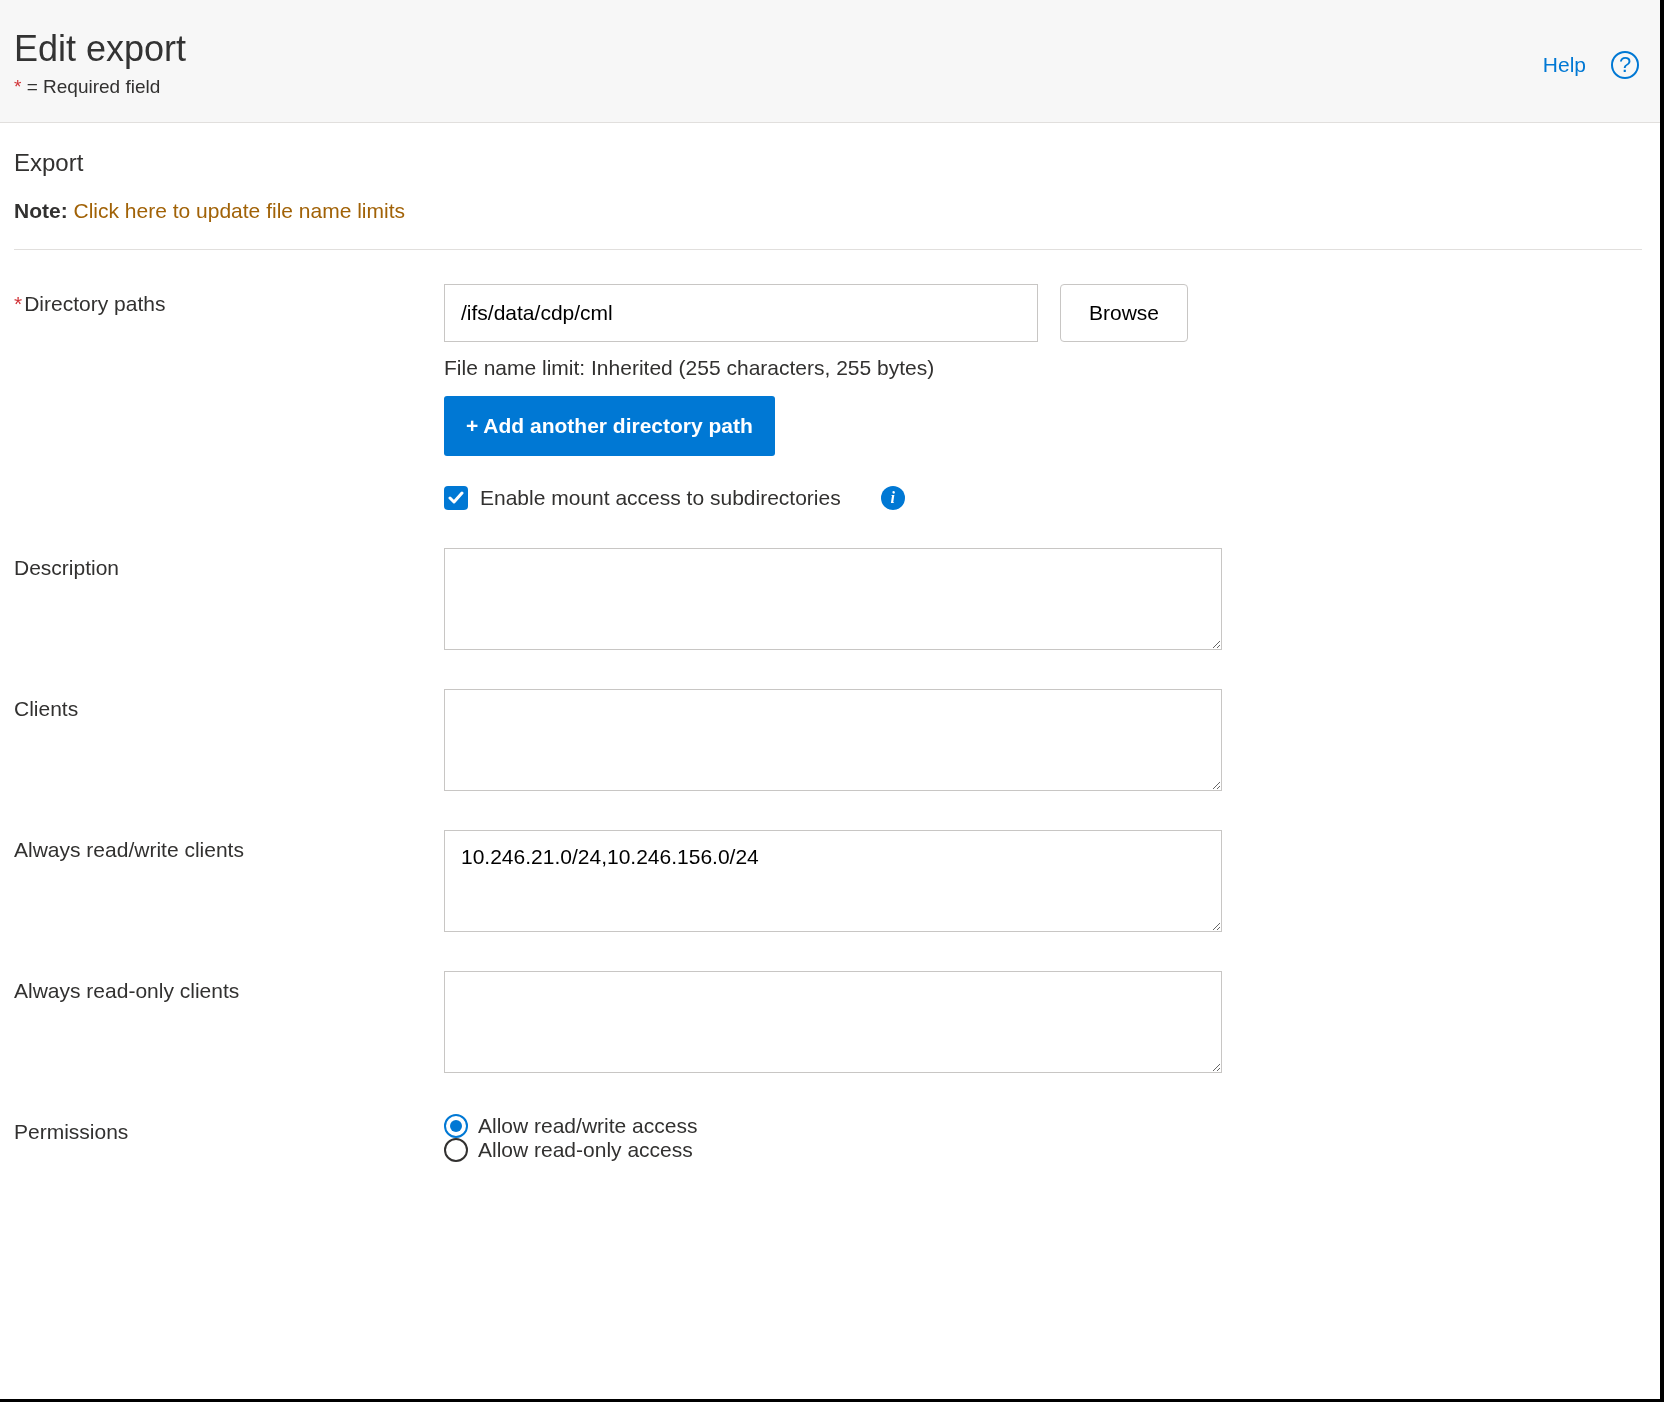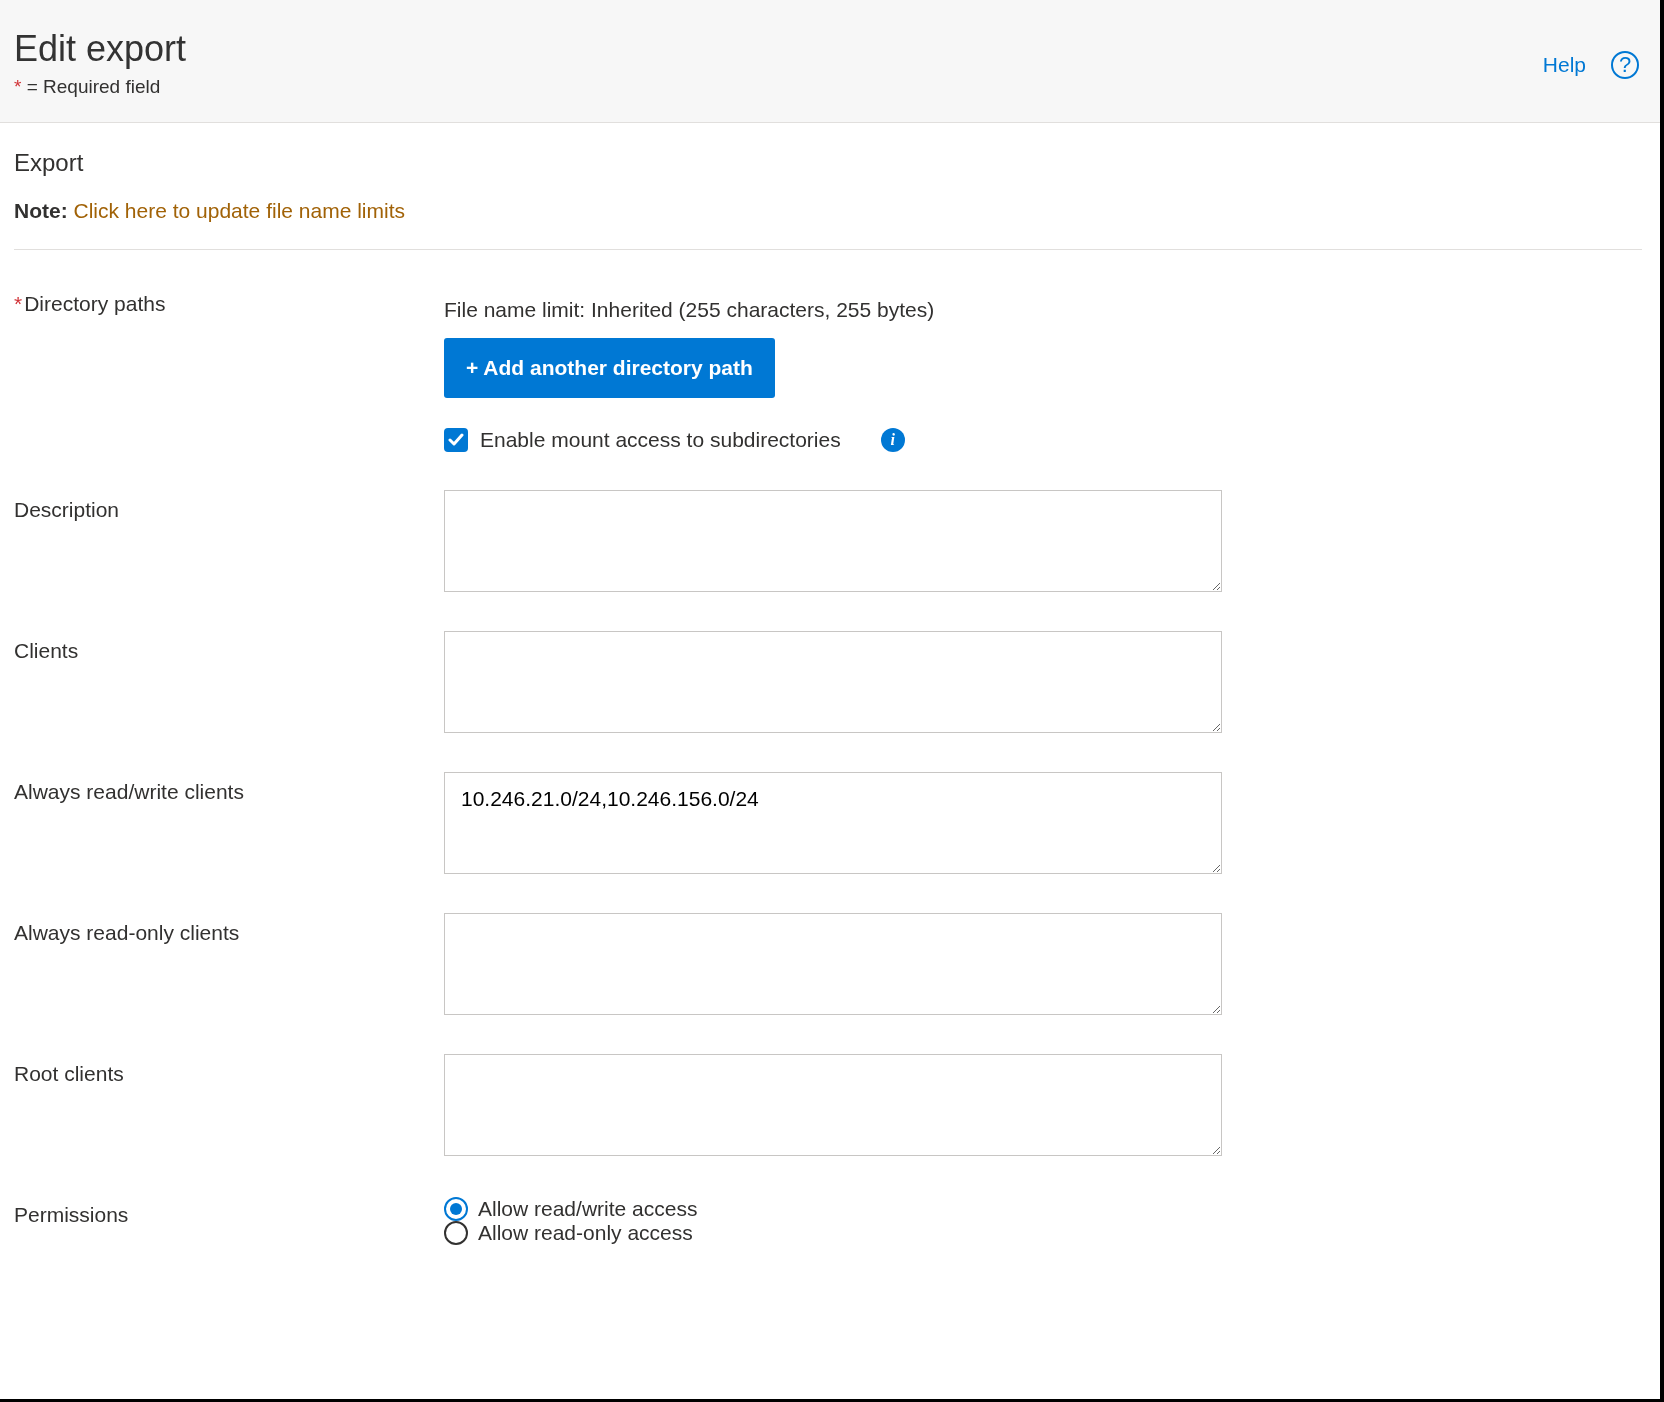--- a/index.html
+++ b/index.html
@@ -218,20 +218,24 @@
 
     <hr class="hr">
 
     <div class="form">
 
       <div class="form-row" style="margin-bottom:38px;">
         <div class="form-label">
           <span class="req">*</span><span>Directory paths</span>
         </div>
         <div class="form-control">
+          <div class="path-row">
+            <input type="text" class="text-input" value="/ifs/data/cdp/cml" style="">
+            <button class="browse-btn">Browse</button>
+          </div>
           <div class="file-limit">File name limit: Inherited (255 characters, 255 bytes)</div>
           <button class="add-btn">+ Add another directory path</button>
 
           <div class="checkbox-row">
             <div class="checkbox">
               <svg viewBox="0 0 16 16">
                   <path d="M2 8 L6 12 L14 3"></path>
                 </svg>
             </div>
             <span class="cbx-label">Enable mount access to subdirectories</span>
@@ -261,26 +265,20 @@
         </div>
       </div>
 
       <div class="form-row">
         <div class="form-label">Always read-only clients</div>
         <div class="form-control">
           <textarea class="textarea" style=""></textarea>
         </div>
       </div>
 
-      <div class="form-row">
-        <div class="form-label">Root clients</div>
-        <div class="form-control">
-          <textarea class="textarea" style=""></textarea>
-        </div>
-      </div>
 
       <div class="form-row" style="margin-bottom:0;">
         <div class="form-label">Permissions</div>
         <div class="form-control">
           <div class="radio-group">
             <div class="radio-option">
               <div class="radio-outer checked">
                   <div class="radio-inner"></div>
                 </div>
               <span class="radio-label">Allow read/write access</span>

